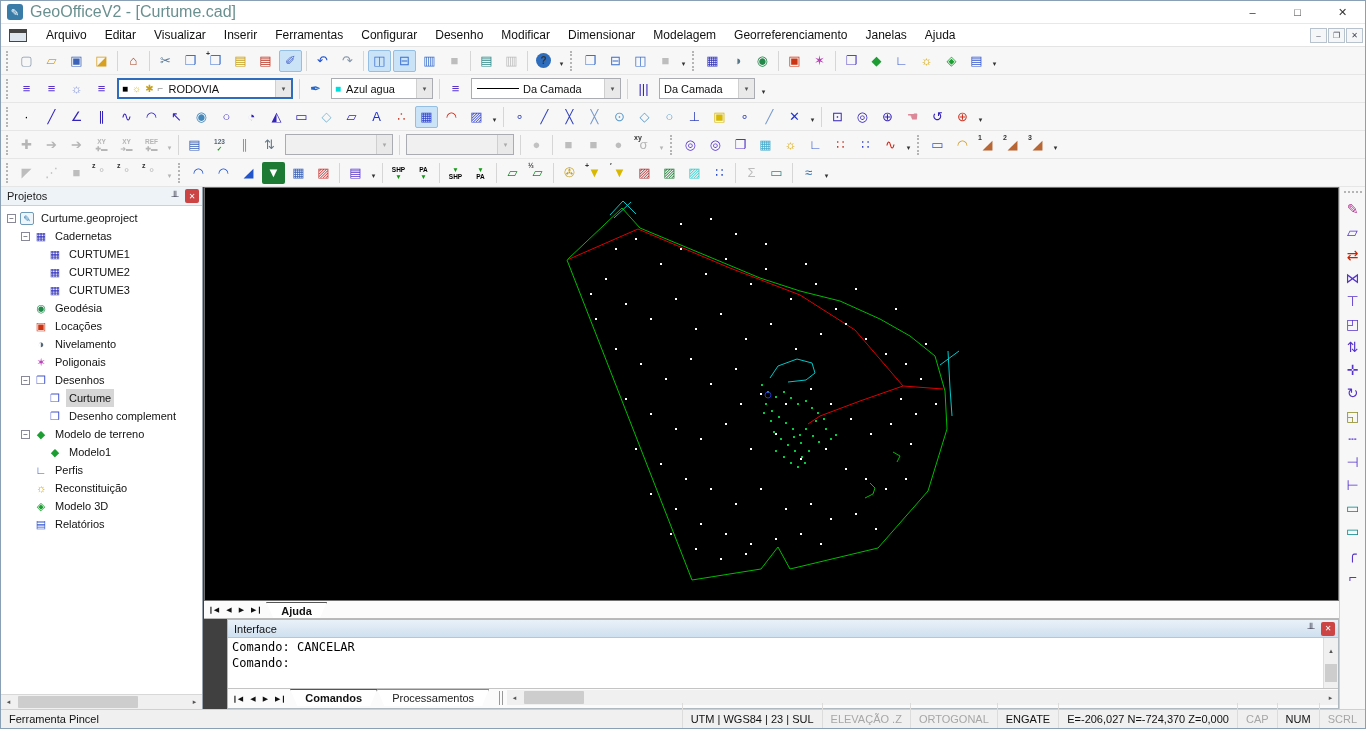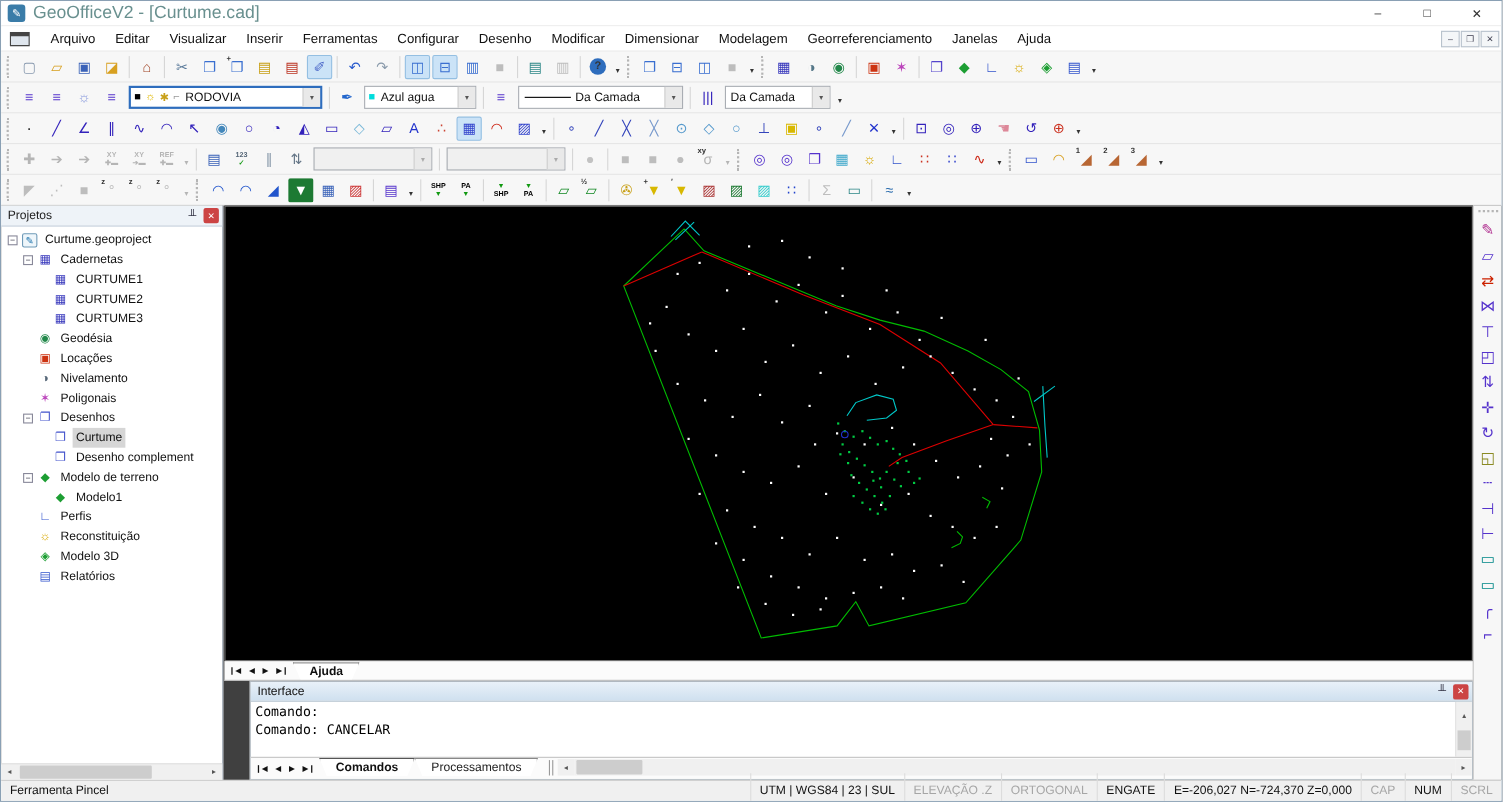--- a/index.html
+++ b/index.html
@@ -1076,22 +1076,22 @@
 
     <div id="interface">
       <div class="ifhdr">
         <span>Interface</span>
         <span class="sp" style="flex:1;"></span>
         <span class="pinbtn">╨</span>
         <span class="closebtn">✕</span>
       </div>
       <div class="ifbody">
         <div id="console">
+            <div>Comando: CANCELAR</div>
             <div>Comando:</div>
-            <div>Comando: CANCELAR</div>
           </div>
         <div class="vscroll">
           <div class="sbarrow">▴</div>
           <div class="vtrack">
               <div class="vthumb" style="top:1px;height:18px;"></div>
             </div>
           <div class="sbarrow">▾</div>
         </div>
       </div>
       <div class="iftabs">

